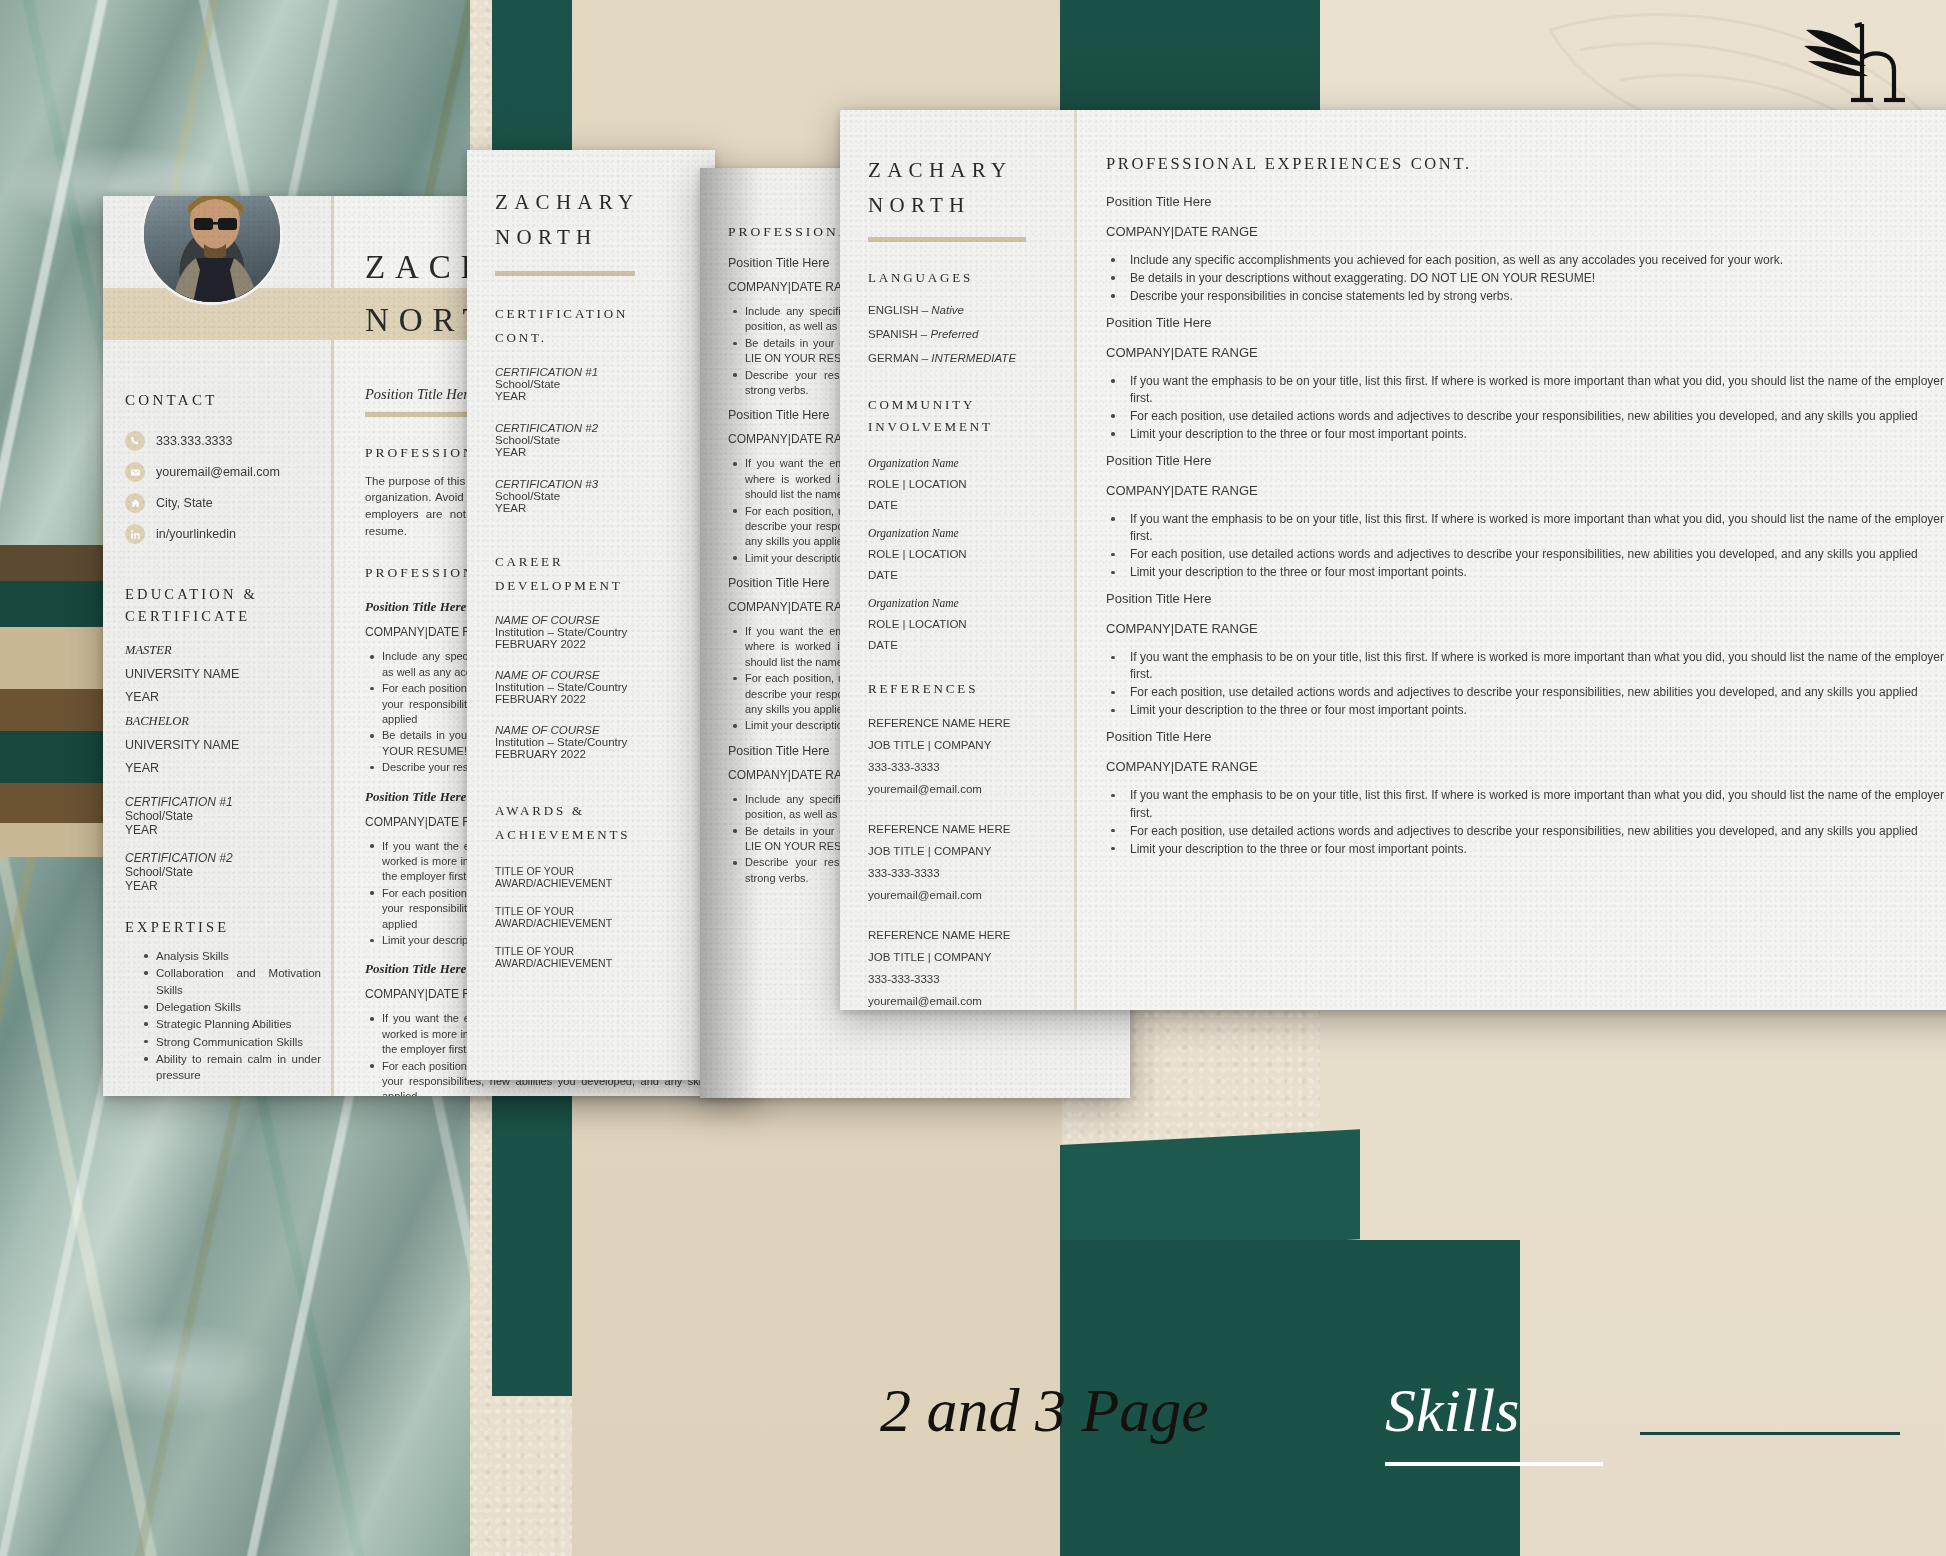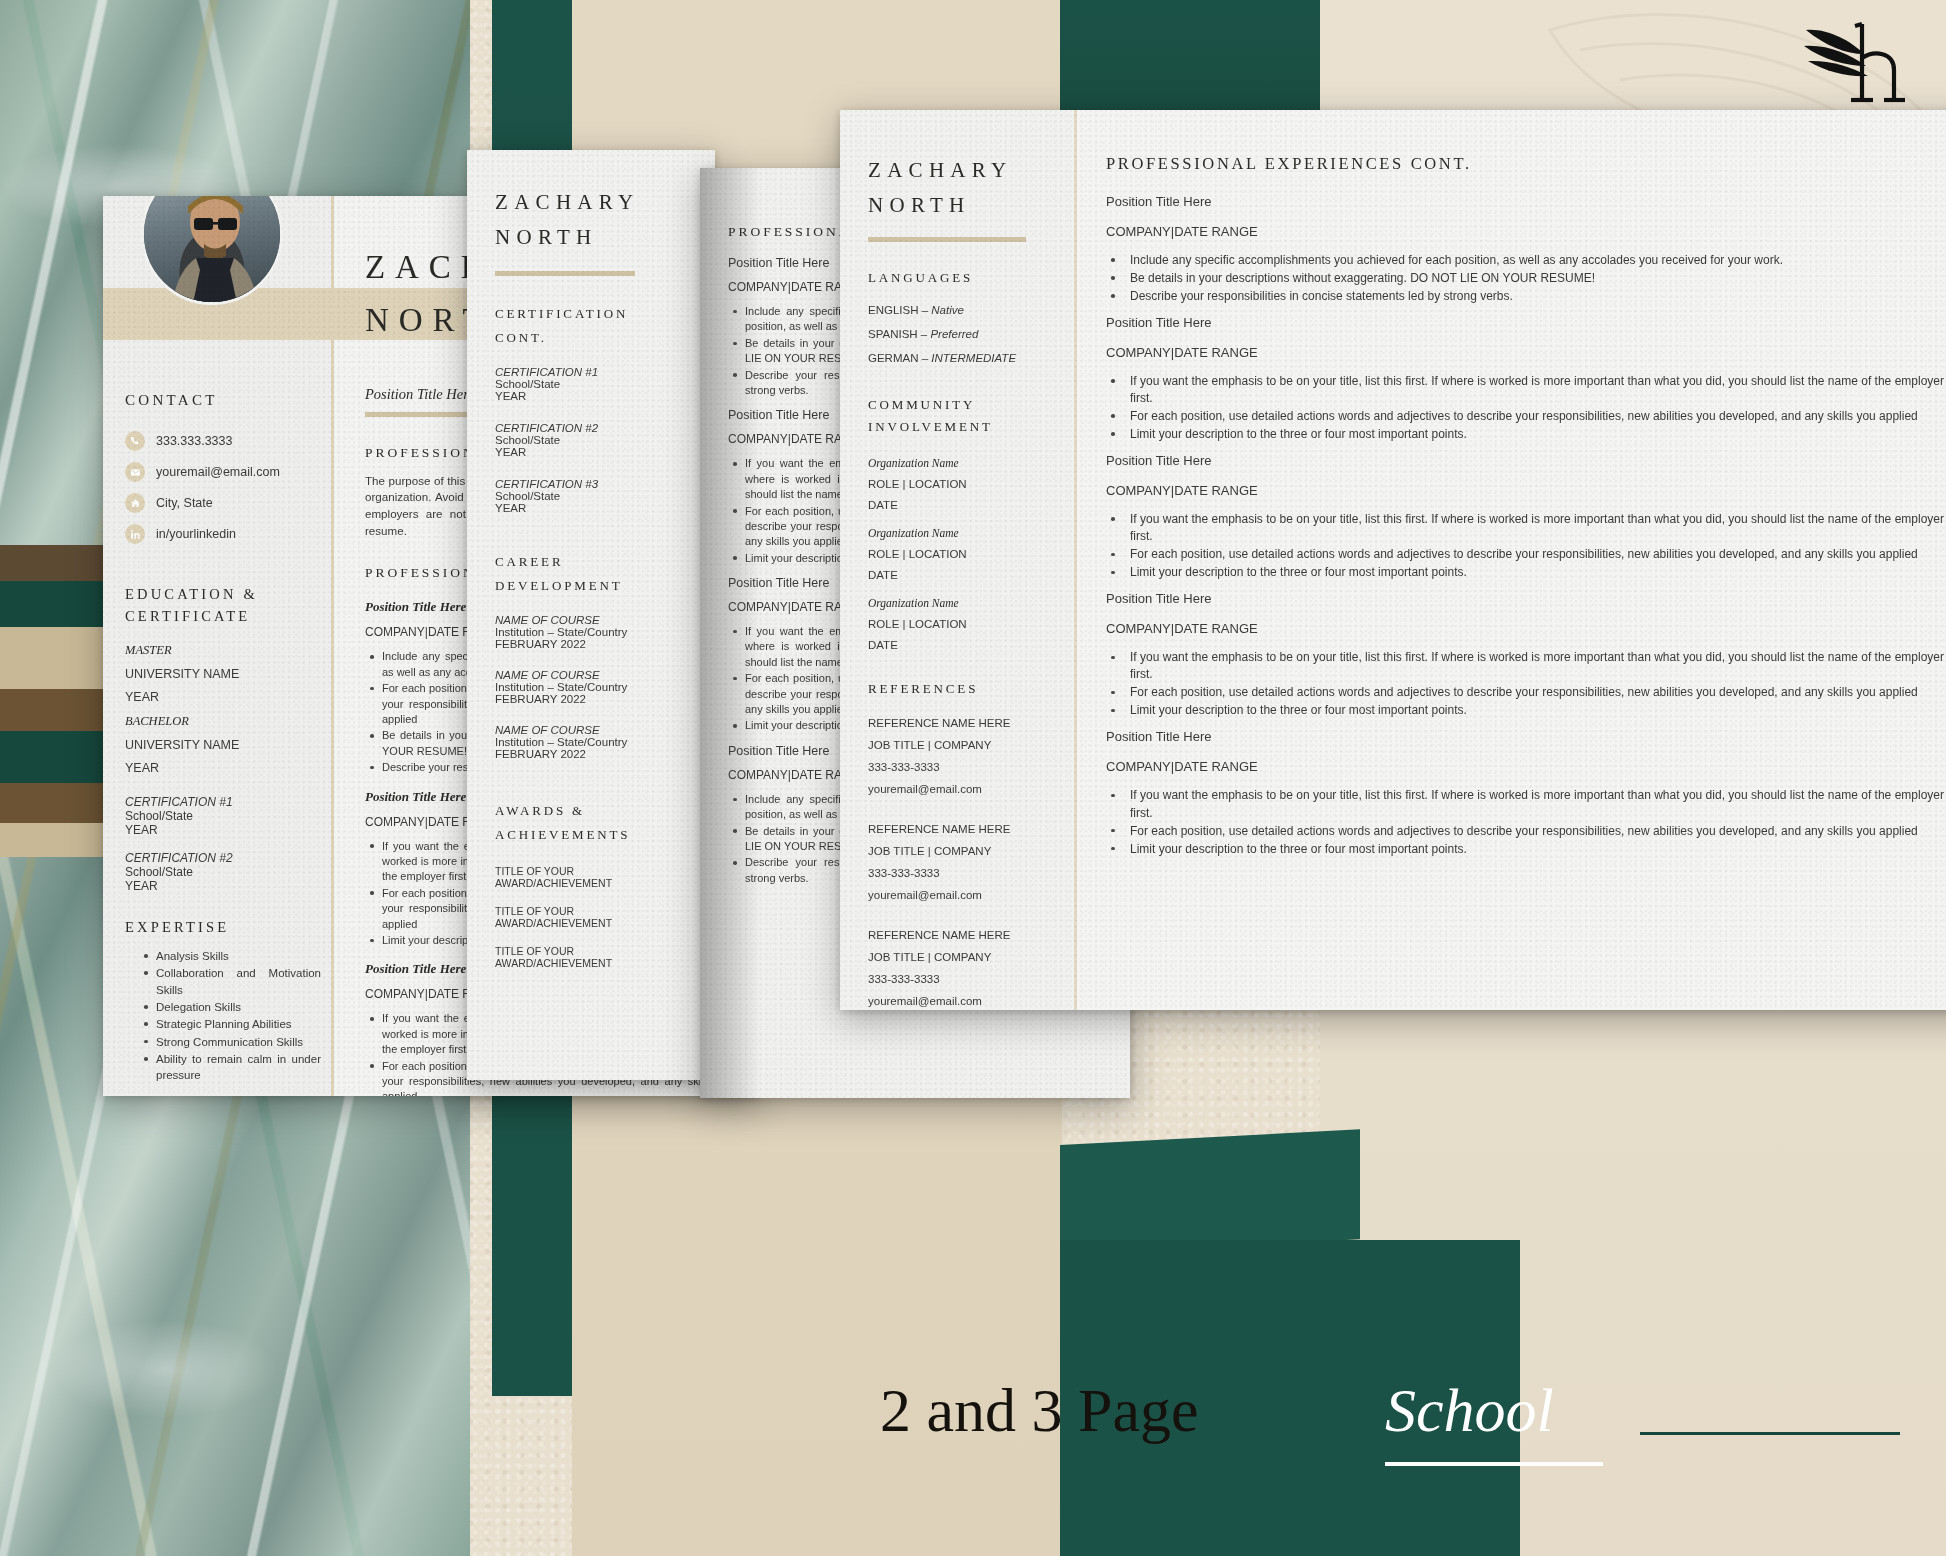--- a/index.html
+++ b/index.html
@@ -249,20 +249,21 @@
     position:absolute; left: 234px; top:0; bottom:0; width: 3px; background:#e4dbc8;
   }
   #page4 .p4-right {
     position:absolute; left:237px; top:0; right:0; height:100%;
     background:#f4f4f2;
   }
   .banner-text {
     position:absolute;
     left: 880px; top: 1375px;
     font-family:"Liberation Serif", serif;
+    font-style: italic;
     font-size: 62px;
     color:#15120e;
     white-space: nowrap;
   }
   .banner-word {
     position:absolute;
     left: 1385px; top: 1375px;
     font-family:"Liberation Serif", serif;
     font-style: italic;
     font-size: 62px;
@@ -745,17 +746,17 @@
           <li style="padding-left:24px;">If you want the emphasis to be on your title, list this first.  If where is worked is more important than what you did, you should list the name of the employer first.</li>
           <li style="padding-left:24px;">For each position, use detailed actions words and adjectives to describe your responsibilities, new abilities you developed, and any skills you applied</li>
           <li style="padding-left:24px;">Limit your description to the three or four most important points.</li>
         </ul>
       </div>
     </div>
     <div class="page-noise"></div>
   </div>
 
   <div class="banner-text">2 and 3 Page</div>
-  <div class="banner-word">School</div>
+  <div class="banner-word">Skills</div>
   <div class="banner-word-ul"></div>
   <div class="banner-line"></div>
 
 </div>
 
 </body></html>

